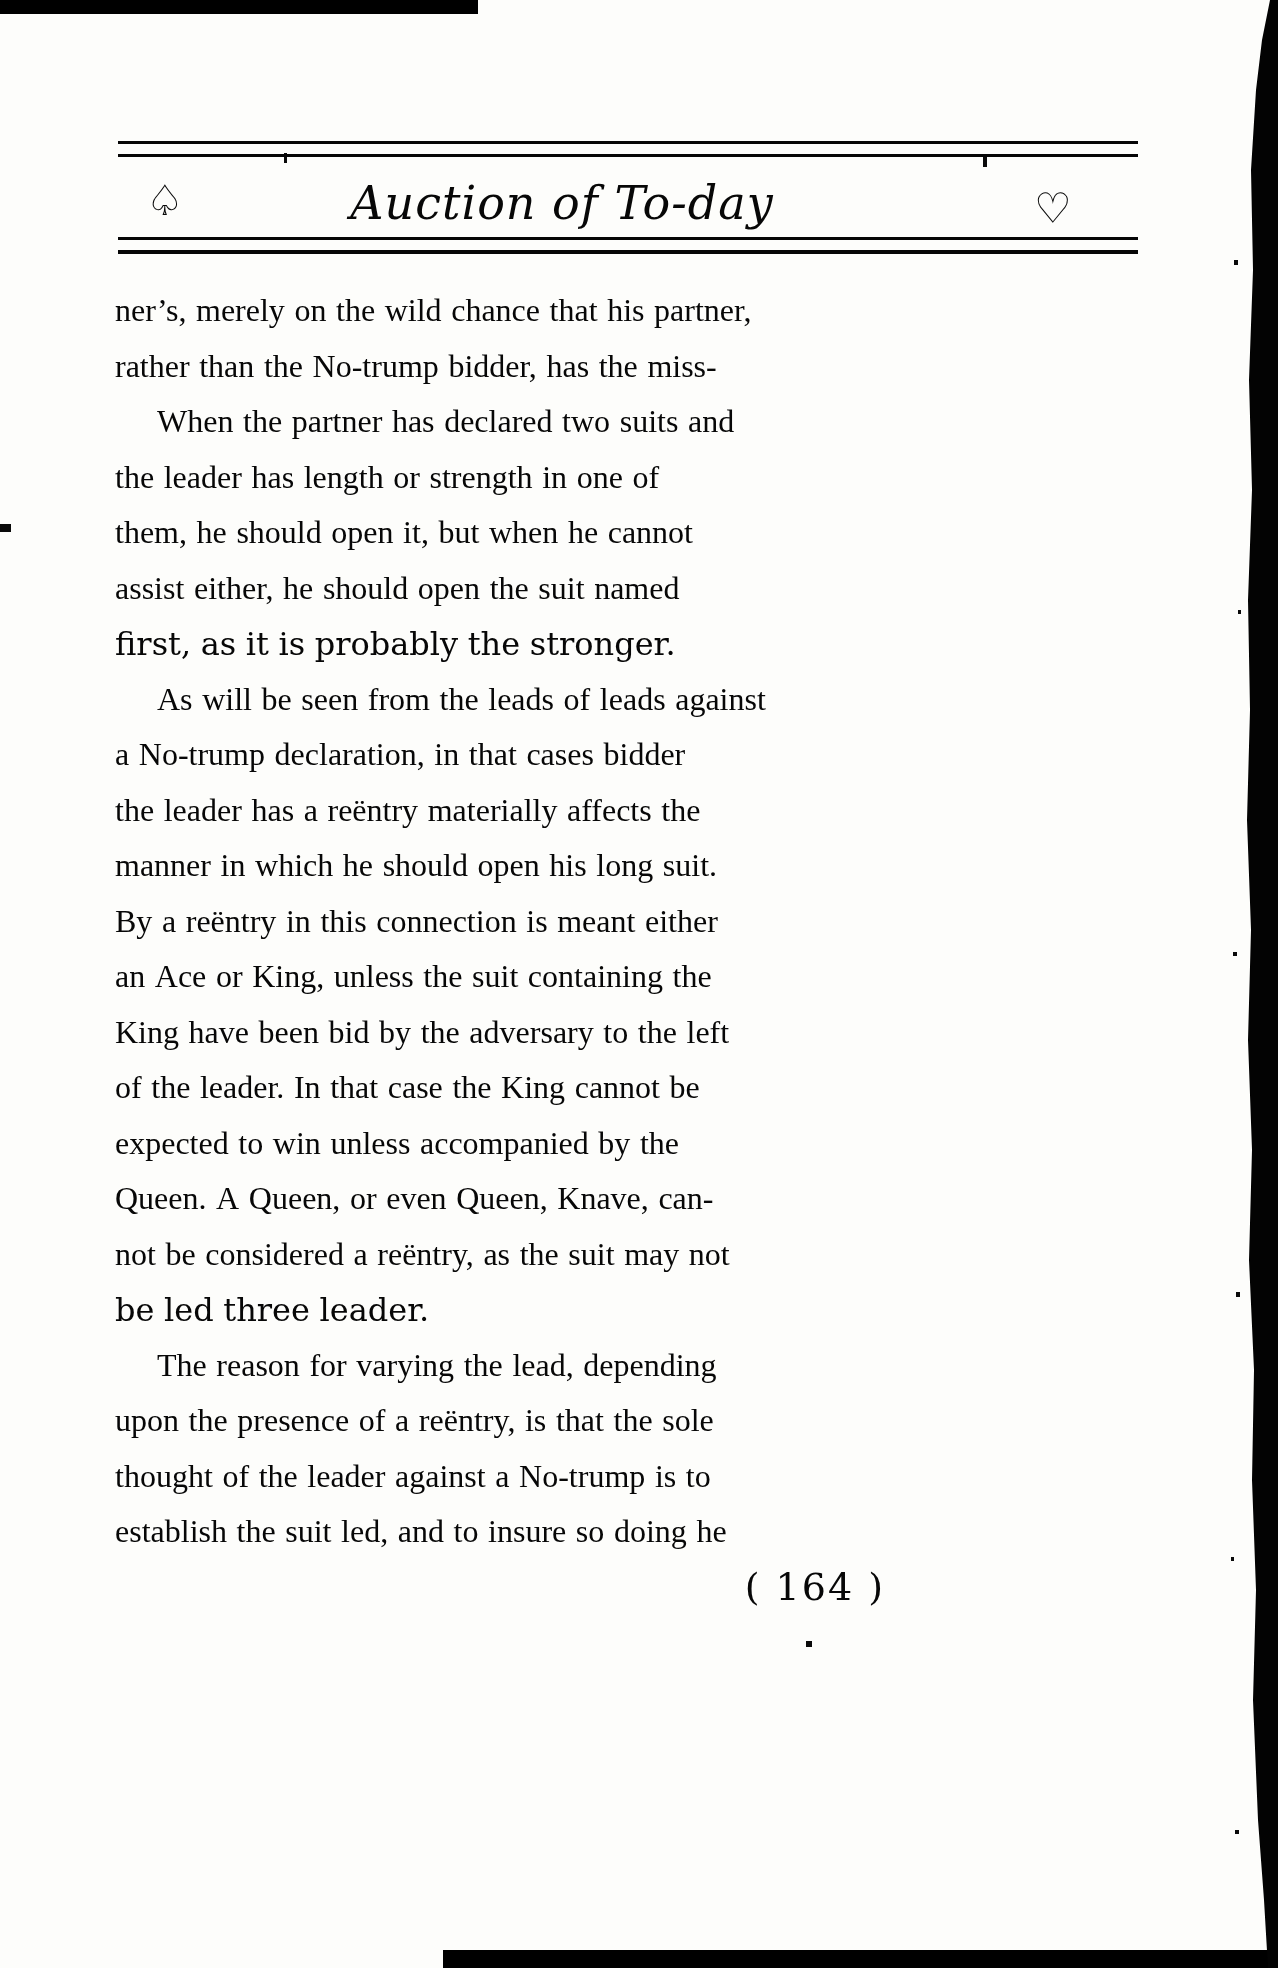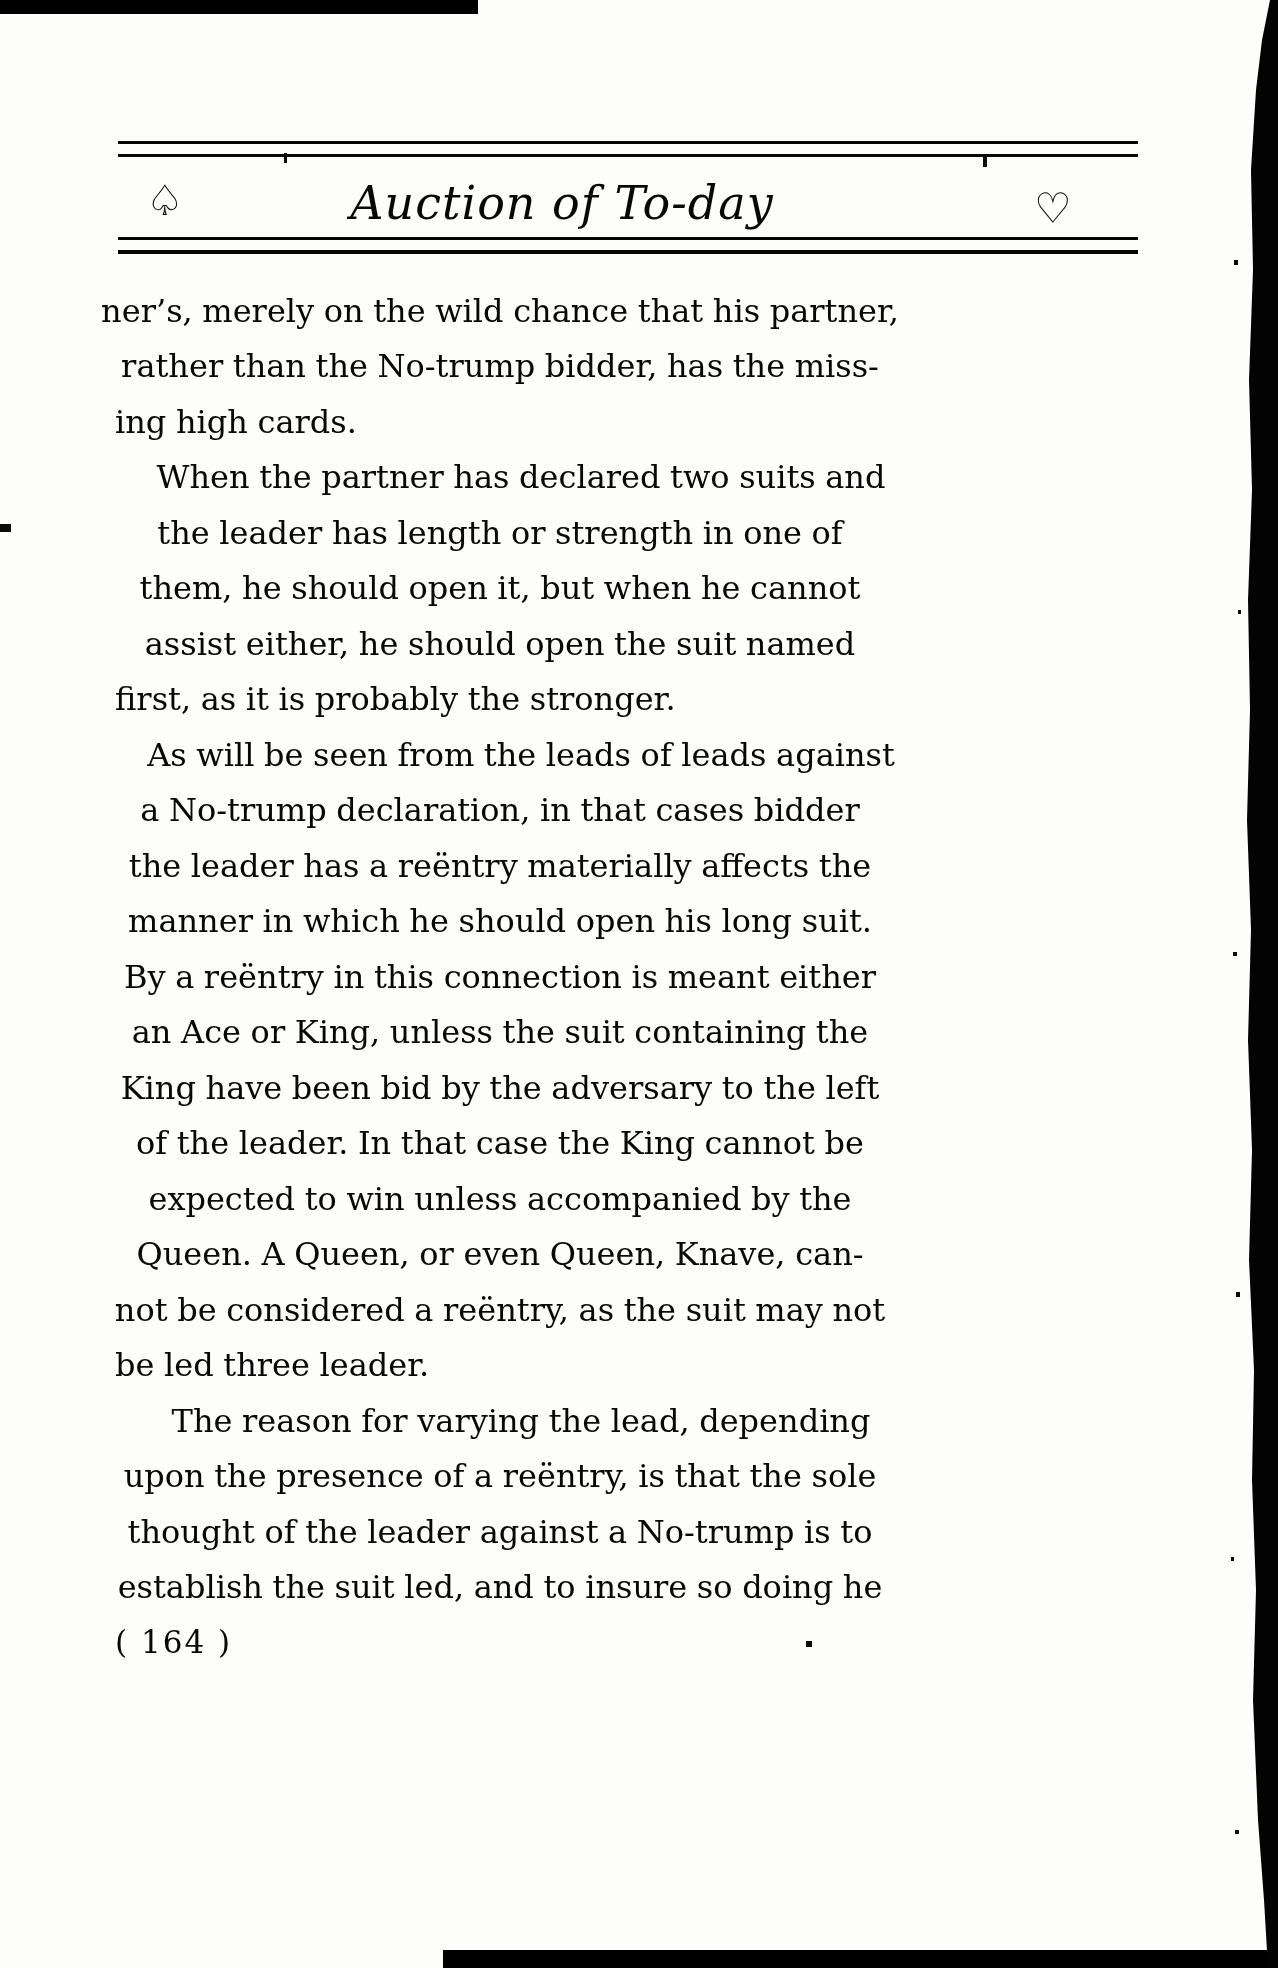--- a/index.html
+++ b/index.html
@@ -33,26 +33,26 @@
     font-style:italic;font-size:46px;line-height:74px;text-align:center;
     letter-spacing:1px;
   }
 
   
   .textblock{left:115px;top:283px;width:770px;}
   .line{
     display:flex;align-items:center;height:55.5px;
     font-size:32px;gap:0.30em;white-space:nowrap;
   }
-  .j{justify-content:center;}
+  .j{justify-content:flex-start;font-family:Liberation Serif, serif;}
   .end{justify-content:flex-start;}
   .indent{padding-left:42px;}
   .folio{
     display:block;height:55.5px;line-height:55.5px;
-    text-align:left;font-size:31px;letter-spacing:2px;
+    text-align:right;font-size:38px;letter-spacing:2px;
   }
 </style>
 </head>
 <body>
 
 <div class="abs bar top-bar"></div>
 <div class="abs bar bottom-bar"></div>
 <div class="abs right-band"></div>
 <div class="abs speck" style="left:0;top:524px;width:11px;height:8px;"></div>
 <div class="abs speck" style="left:284px;top:153px;width:3px;height:10px;"></div>
@@ -88,25 +88,20 @@
   <div class="line j">
       <span>rather</span>
       <span>than</span>
       <span>the</span>
       <span>No-trump</span>
       <span>bidder,</span>
       <span>has</span>
       <span>the</span>
       <span>miss-</span>
     </div>
-  <div class="line end">
-      <span>ing</span>
-      <span>high</span>
-      <span>cards.</span>
-    </div>
   <div class="line j indent">
       <span>When</span>
       <span>the</span>
       <span>partner</span>
       <span>has</span>
       <span>declared</span>
       <span>two</span>
       <span>suits</span>
       <span>and</span>
     </div>

